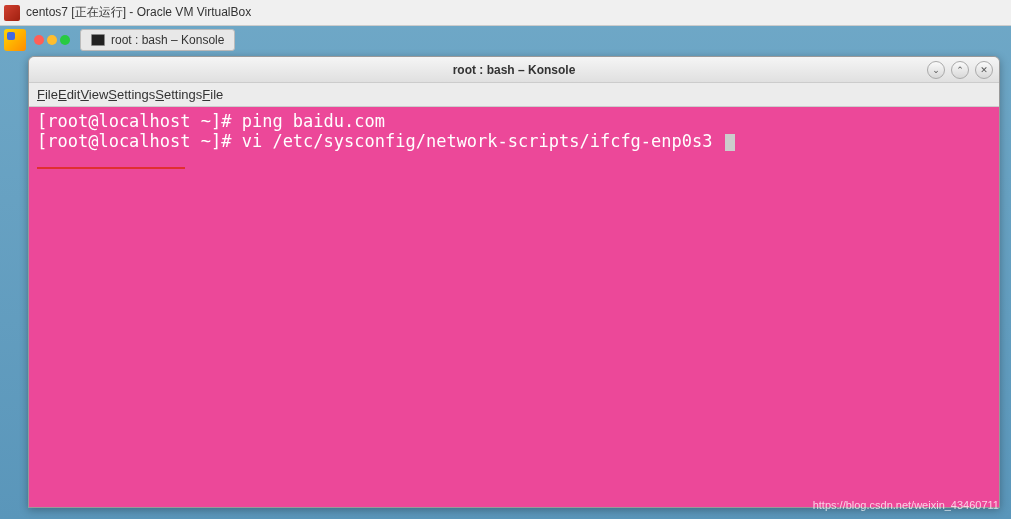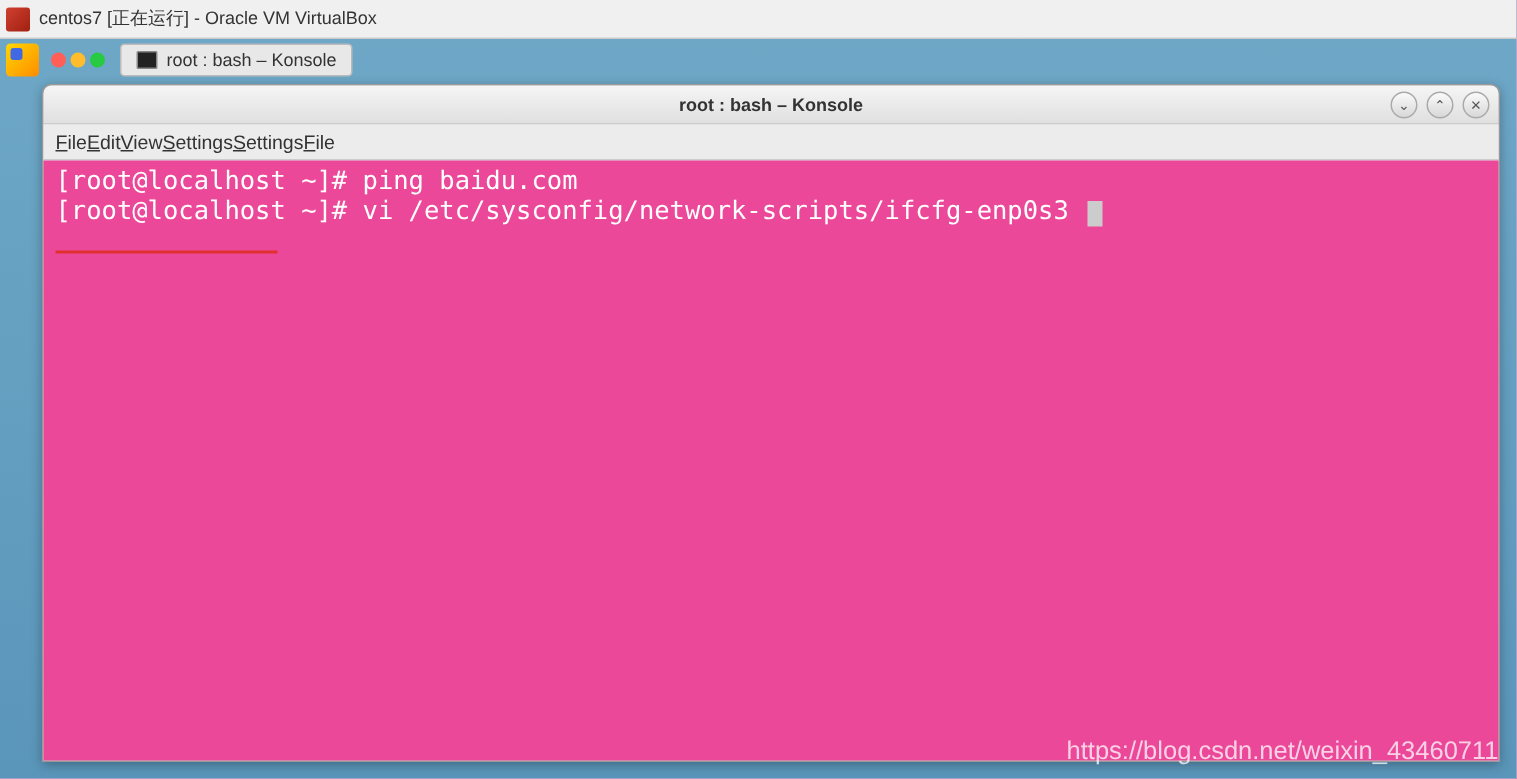--- a/index.html
+++ b/index.html
@@ -182,21 +182,21 @@
       height: 17px;
       background: #ccc;
       vertical-align: text-bottom;
       margin-left: 2px;
     }
     .watermark {
       position: absolute;
       right: 12px;
       bottom: 8px;
       color: rgba(255,255,255,0.75);
-      font-size: 17px;
+      font-size: 11px;
       font-family: Arial, sans-serif;
     }
   </style>
 </head>
 <body>
 
 <div class="host-titlebar">
   <div class="host-icon"></div>
   <div class="host-title">centos7 [正在运行] - Oracle VM VirtualBox</div>
 </div>

